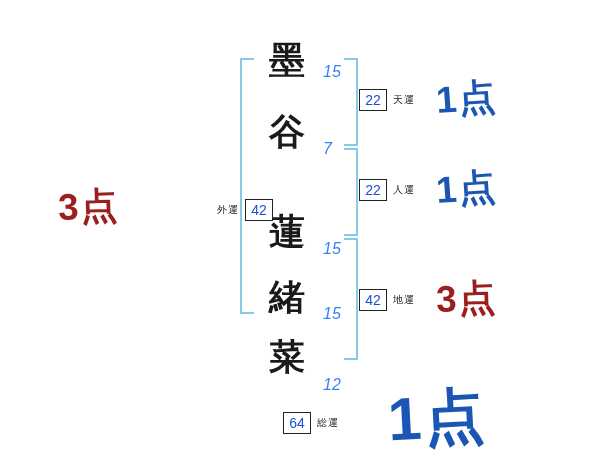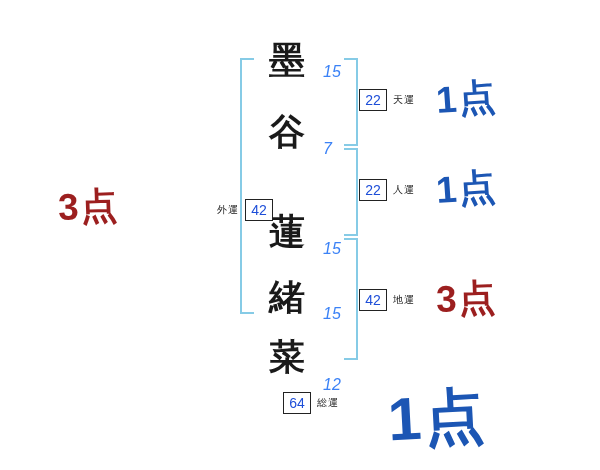--- a/index.html
+++ b/index.html
@@ -69,21 +69,21 @@
   <div class="fortune-row" style="left:359px;top:179px;">
     <span class="value-box">22</span>
     <span class="fortune-label">人運</span>
   </div>
 
   <div class="fortune-row" style="left:359px;top:289px;">
     <span class="value-box">42</span>
     <span class="fortune-label">地運</span>
   </div>
 
-  <div class="fortune-row" style="left:283px;top:392px;">
+  <div class="fortune-row" style="left:283px;top:412px;">
     <span class="value-box">64</span>
     <span class="fortune-label">総運</span>
   </div>
 
   <div class="score red tilt-b" style="left:58px;top:182px;">3点</div>
   <div class="score blue tilt-a" style="left:436px;top:74px;">1点</div>
   <div class="score blue tilt-a" style="left:436px;top:164px;">1点</div>
   <div class="score red tilt-b" style="left:436px;top:274px;">3点</div>
   <div class="score blue big" style="left:388px;top:378px;">1点</div>
 

